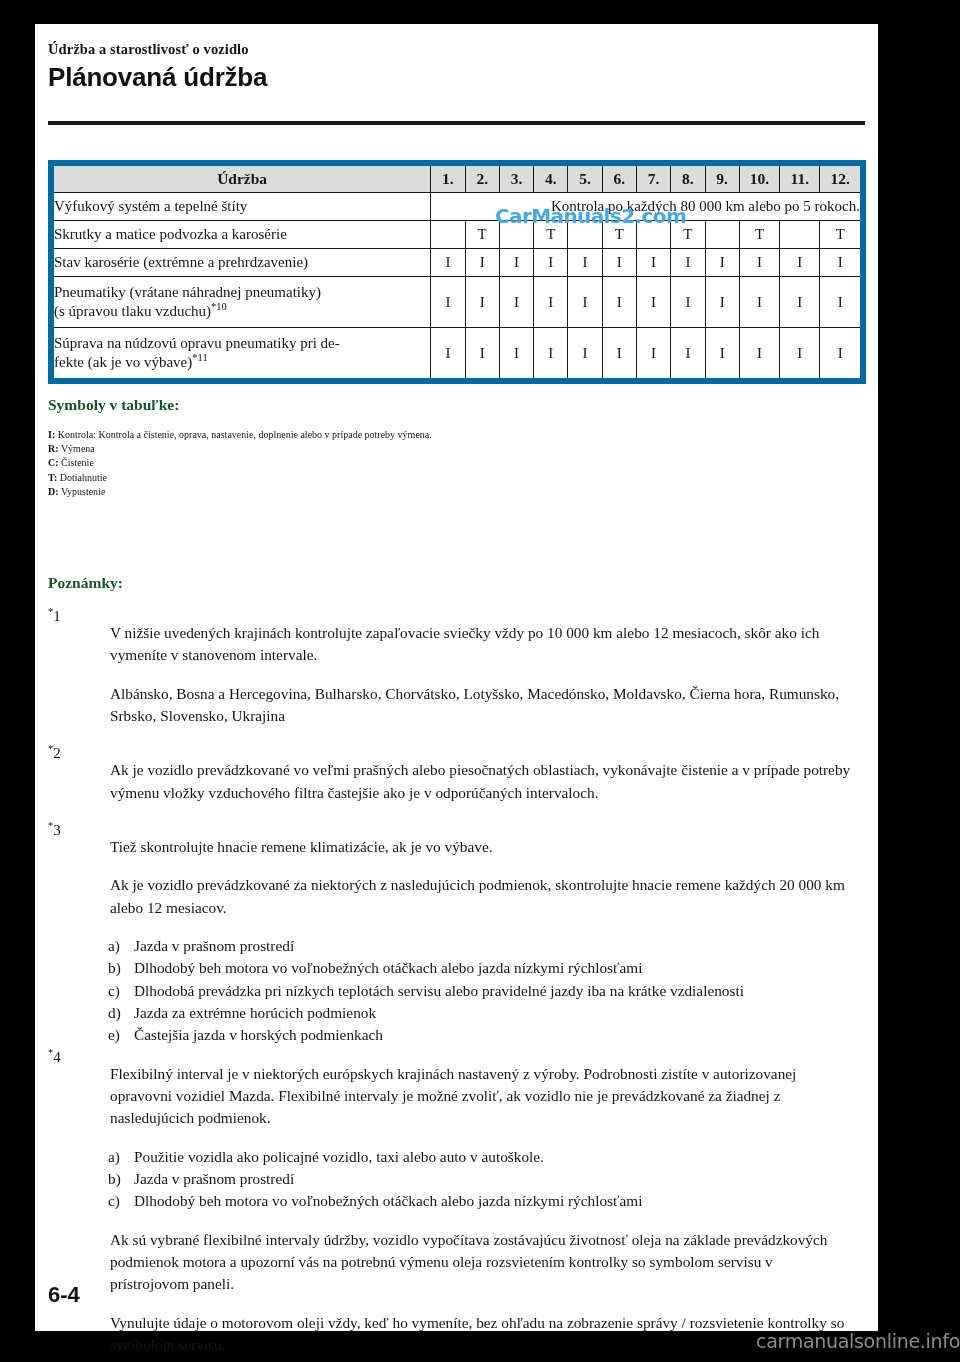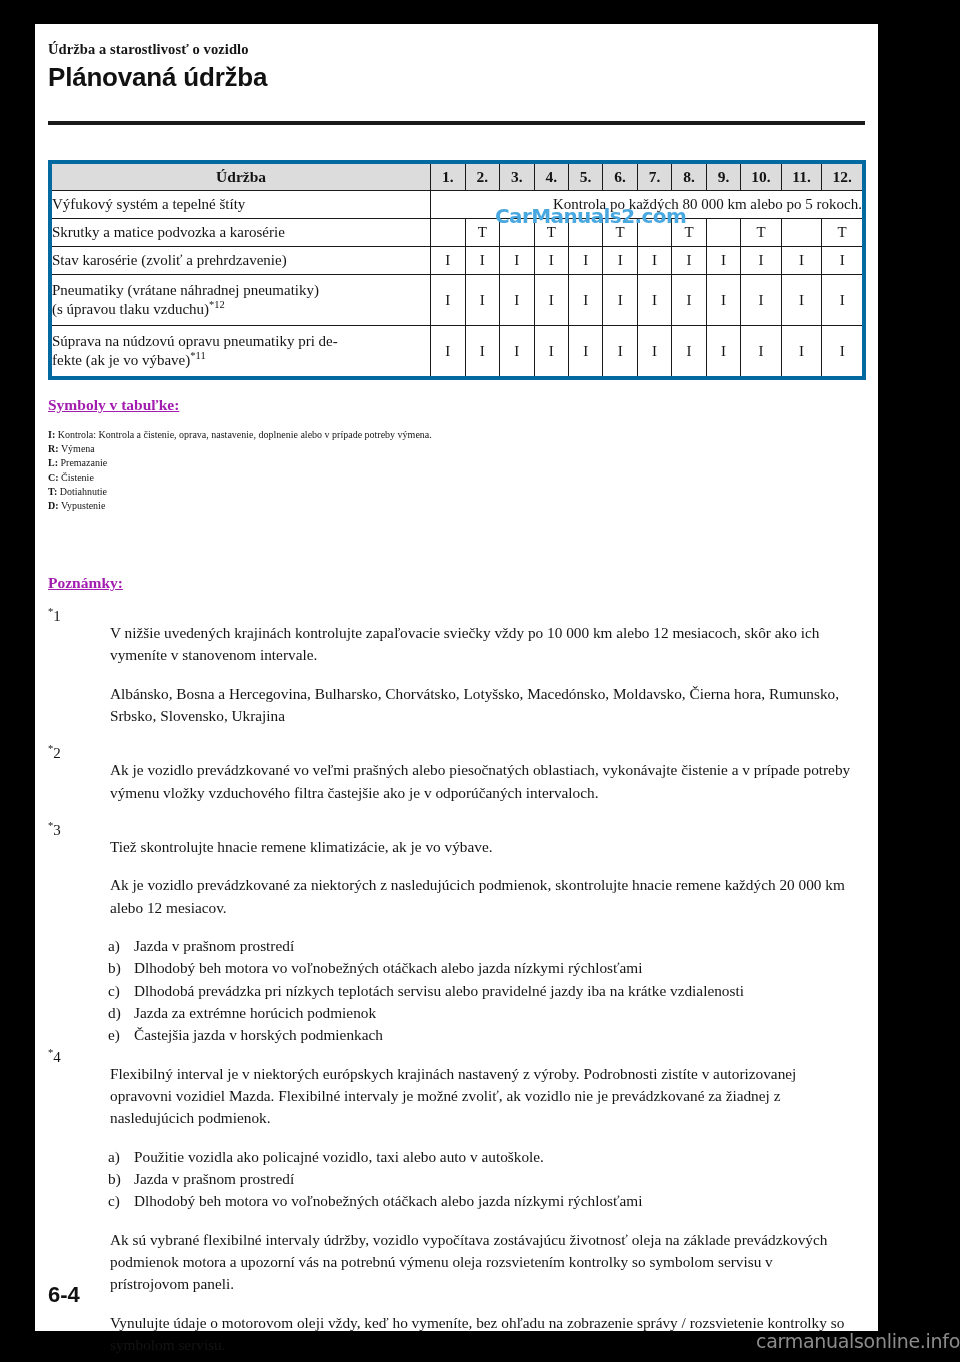--- a/index.html
+++ b/index.html
@@ -60,21 +60,21 @@
   .table-wrap {
     position: absolute;
     left: 13px;
     top: 136px;
     width: 818px;
   }
   table.maint {
     border-collapse: collapse;
     width: 818px;
     table-layout: fixed;
-    border: 4px solid #0369a1;
+    border: 6px solid #0369a1;
   }
   table.maint th,
   table.maint td {
     border: 1px solid #1a1a1a;
     font-size: 15px;
     color: #141414;
     padding: 0;
     vertical-align: middle;
   }
   table.maint thead th {
@@ -139,22 +139,21 @@
   
   .legend {
     position: absolute;
     left: 13px;
     top: 372px;
     width: 820px;
   }
   .sec-head {
     font-weight: bold;
     font-size: 15.5px;
-    color: #a21caf;
-    text-decoration: underline;
+    color: #14532d;
     margin: 0 0 14px 0;
   }
   .legend-line {
     font-size: 10px;
     color: #141414;
     line-height: 1.42;
   }
   .legend-line b { font-weight: bold; }
 
   .notes {
@@ -256,37 +255,37 @@
           <td class="mark">T</td>
           <td class="mark"></td>
           <td class="mark">T</td>
           <td class="mark"></td>
           <td class="mark">T</td>
           <td class="mark"></td>
           <td class="mark">T</td>
         </tr>
 
         <tr class="r-single">
-          <td class="task">Stav karosérie (zvoliť a prehrdzavenie)</td>
+          <td class="task">Stav karosérie (extrémne a prehrdzavenie)</td>
           <td class="mark">I</td>
           <td class="mark">I</td>
           <td class="mark">I</td>
           <td class="mark">I</td>
           <td class="mark">I</td>
           <td class="mark">I</td>
           <td class="mark">I</td>
           <td class="mark">I</td>
           <td class="mark">I</td>
           <td class="mark">I</td>
           <td class="mark">I</td>
           <td class="mark">I</td>
         </tr>
 
         <tr class="r-double">
-          <td class="task"><span>Pneumatiky (vrátane náhradnej pneumatiky)</span><br><span>(s úpravou tlaku vzduchu)</span><sup class="fn">*12</sup></td>
+          <td class="task"><span>Pneumatiky (vrátane náhradnej pneumatiky)</span><br><span>(s úpravou tlaku vzduchu)</span><sup class="fn">*10</sup></td>
           <td class="mark">I</td>
           <td class="mark">I</td>
           <td class="mark">I</td>
           <td class="mark">I</td>
           <td class="mark">I</td>
           <td class="mark">I</td>
           <td class="mark">I</td>
           <td class="mark">I</td>
           <td class="mark">I</td>
           <td class="mark">I</td>
@@ -313,21 +312,20 @@
       </tbody>
     </table>
   </div>
 
   <div class="watermark">CarManuals2.com</div>
 
   <div class="legend">
     <div class="sec-head">Symboly v tabuľke:</div>
     <div class="legend-line"><b>I:</b> <span>Kontrola: Kontrola a čistenie, oprava, nastavenie, doplnenie alebo v prípade potreby výmena.</span></div>
     <div class="legend-line"><b>R:</b> <span>Výmena</span></div>
-    <div class="legend-line"><b>L:</b> <span>Premazanie</span></div>
     <div class="legend-line"><b>C:</b> <span>Čistenie</span></div>
     <div class="legend-line"><b>T:</b> <span>Dotiahnutie</span></div>
     <div class="legend-line"><b>D:</b> <span>Vypustenie</span></div>
   </div>
 
   <div class="notes">
     <div class="sec-head">Poznámky:</div>
 
     <div class="note">
       <div class="note-marker"><sup>*</sup><span>1</span></div>

